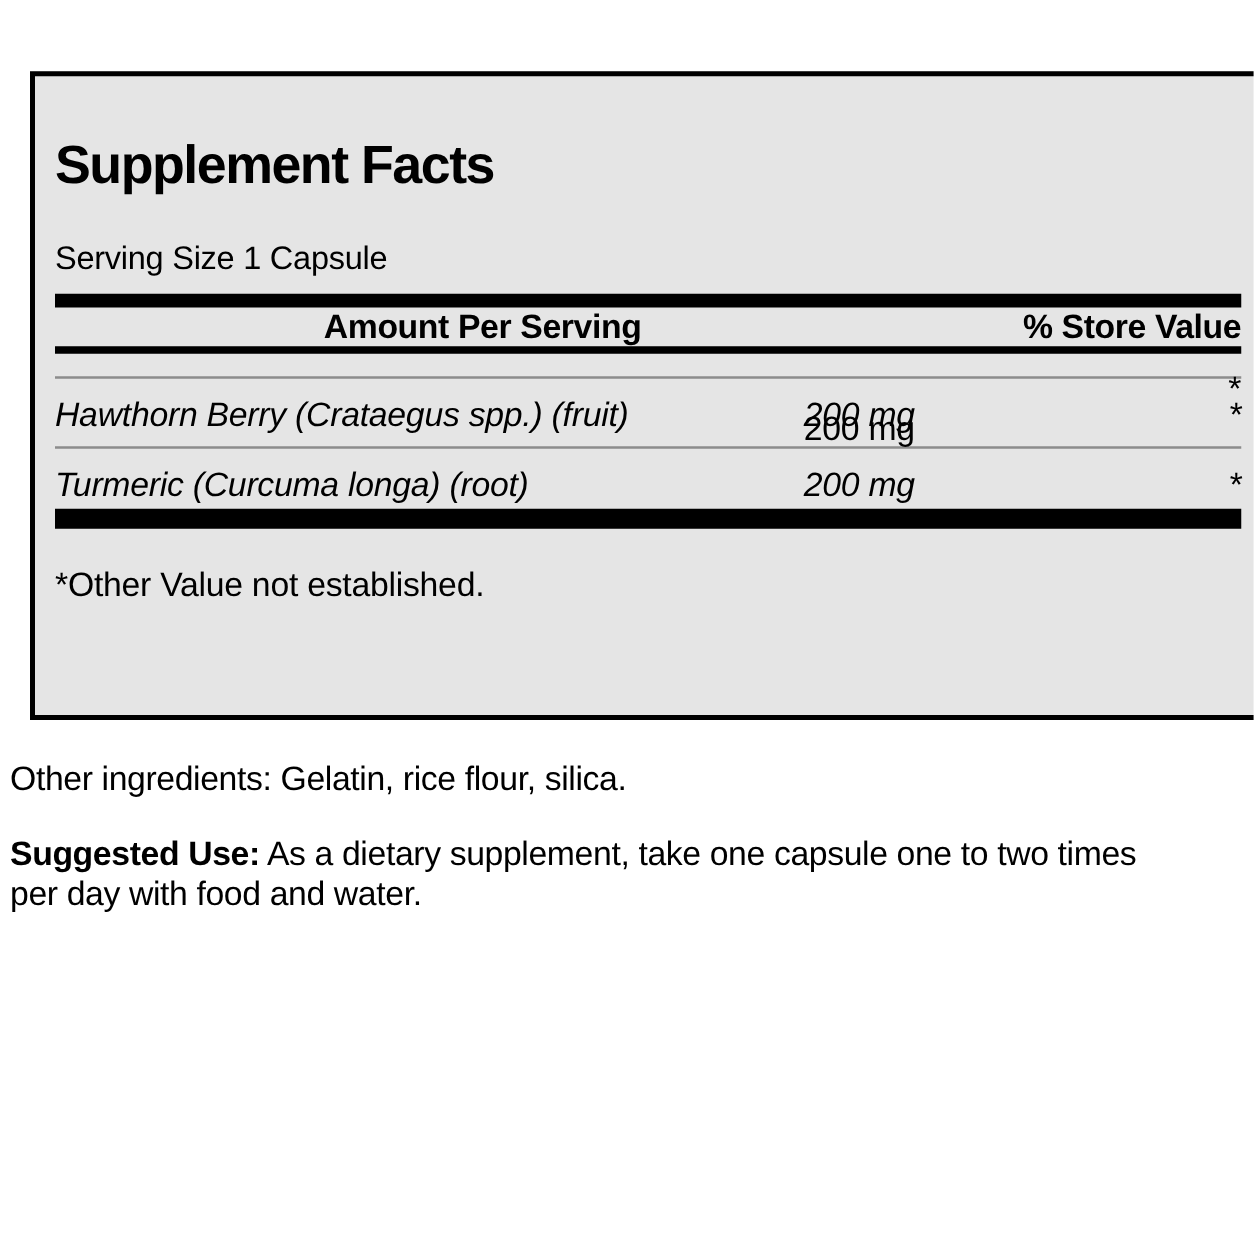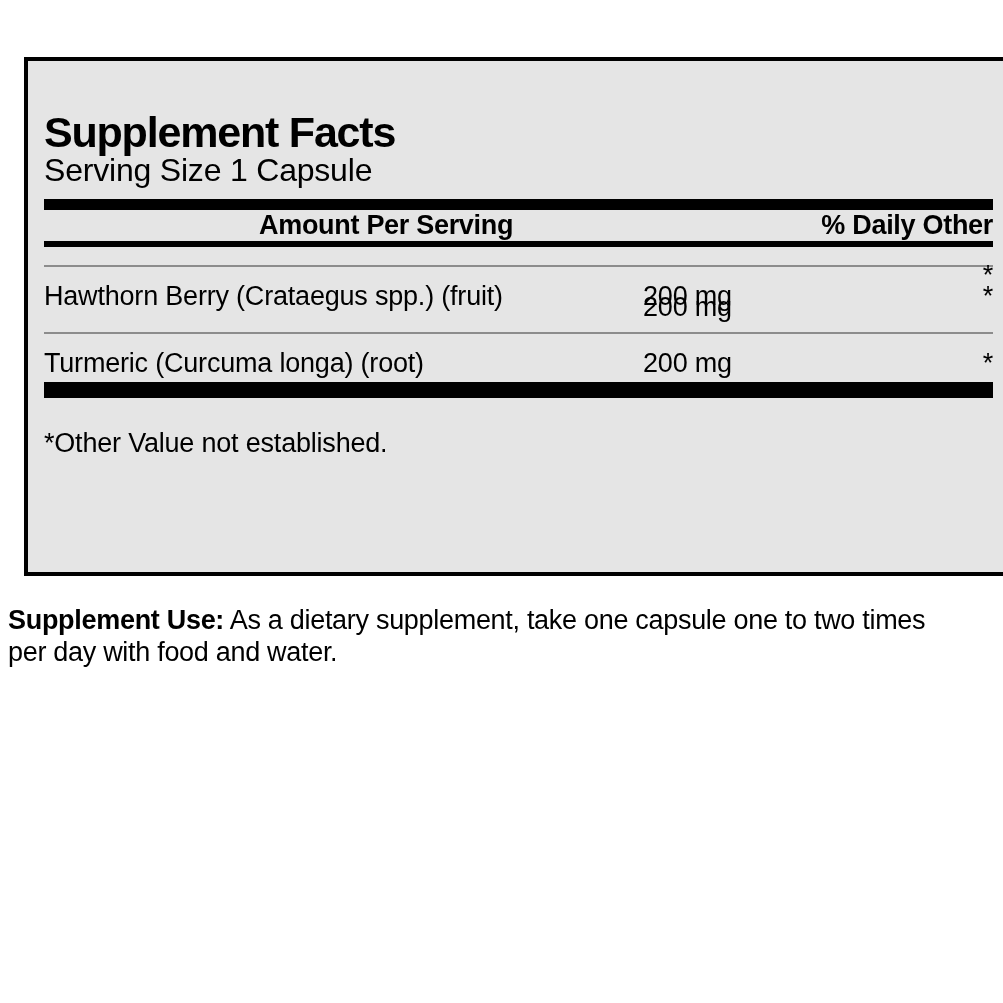--- a/index.html
+++ b/index.html
@@ -30,21 +30,22 @@
     background: #e5e5e5;
   }
   .title {
     margin: 48px 0 0 0;
     font-size: 43px;
     line-height: 46px;
     font-weight: 700;
     letter-spacing: -1.2px;
   }
   .serving {
-    font-size: 32px;
+    margin-top: 36px;
+    font-size: 26px;
     line-height: 30px;
     letter-spacing: -0.2px;
   }
   .bar { background: #000000; width: 100%; }
   .bar-thin  { margin-top: 14px; height: 11px; }
   .bar-mid   { height: 6px; }
   .bar-thick { height: 16px; }
 
   .thead {
     display: flex;
@@ -65,21 +66,21 @@
   }
   .row .name {
     white-space: pre-line;
     max-width: 680px;
   }
   .row .amount { position: absolute; left: 599px; }
   .row .dv     { position: absolute; right: 0; }
   .row-multi  { padding: 12px 0 6px 0; }
   .row-multi .amount { top: 44px; }
   .row-multi .dv     { top: 12px; }
-  .row-single { padding: 13px 0 20px 0; }
+  .row-single { padding: 13px 0 9px 0; font-style: italic; }
   .row-single .amount { top: 13px; }
   .row-single .dv     { top: 13px; }
   .row-last   { padding-bottom: 3px; }
 
   .sep {
     height: 2px;
     width: 100%;
     background: #8c8c8c;
   }
   .footnote {
@@ -117,21 +118,21 @@
   <section class="facts-box">
 
     <h1 class="title">Supplement Facts</h1>
 
     <div class="serving">Serving Size 1 Capsule</div>
 
     <div class="bar bar-thin"></div>
 
     <div class="thead">
       <span class="amount-head">Amount Per Serving</span>
-      <span class="dv-head">% Daily Other</span>
+      <span class="dv-head">% Store Value</span>
     </div>
 
     <div class="bar bar-mid"></div>
 
     <div class="row row-multi">
       <span class="amount">200 mg</span>
       <span class="dv">*</span>
     </div>
 
     <div class="sep"></div>
@@ -151,21 +152,22 @@
     </div>
 
     <div class="bar bar-thick"></div>
 
     <div class="footnote">*Other Value not established.</div>
 
   </section>
 
   <section class="below">
 
+    <p class="p-other"><span>Other ingredients: Gelatin, rice flour, silica.</span></p>
 
-    <p class="p-suggest"><b>Supplement Use:</b><span> As a dietary supplement, take one capsule one to two times
+    <p class="p-suggest"><b>Suggested Use:</b><span> As a dietary supplement, take one capsule one to two times
 per day with food and water.</span></p>
 
 
 
   </section>
 
 </div>
 
 </body></html>

